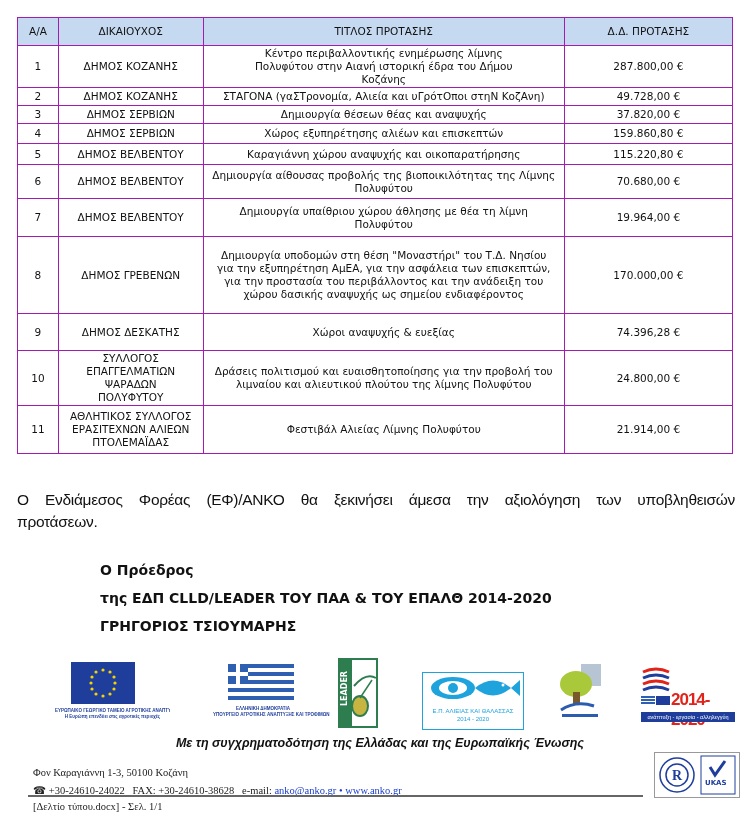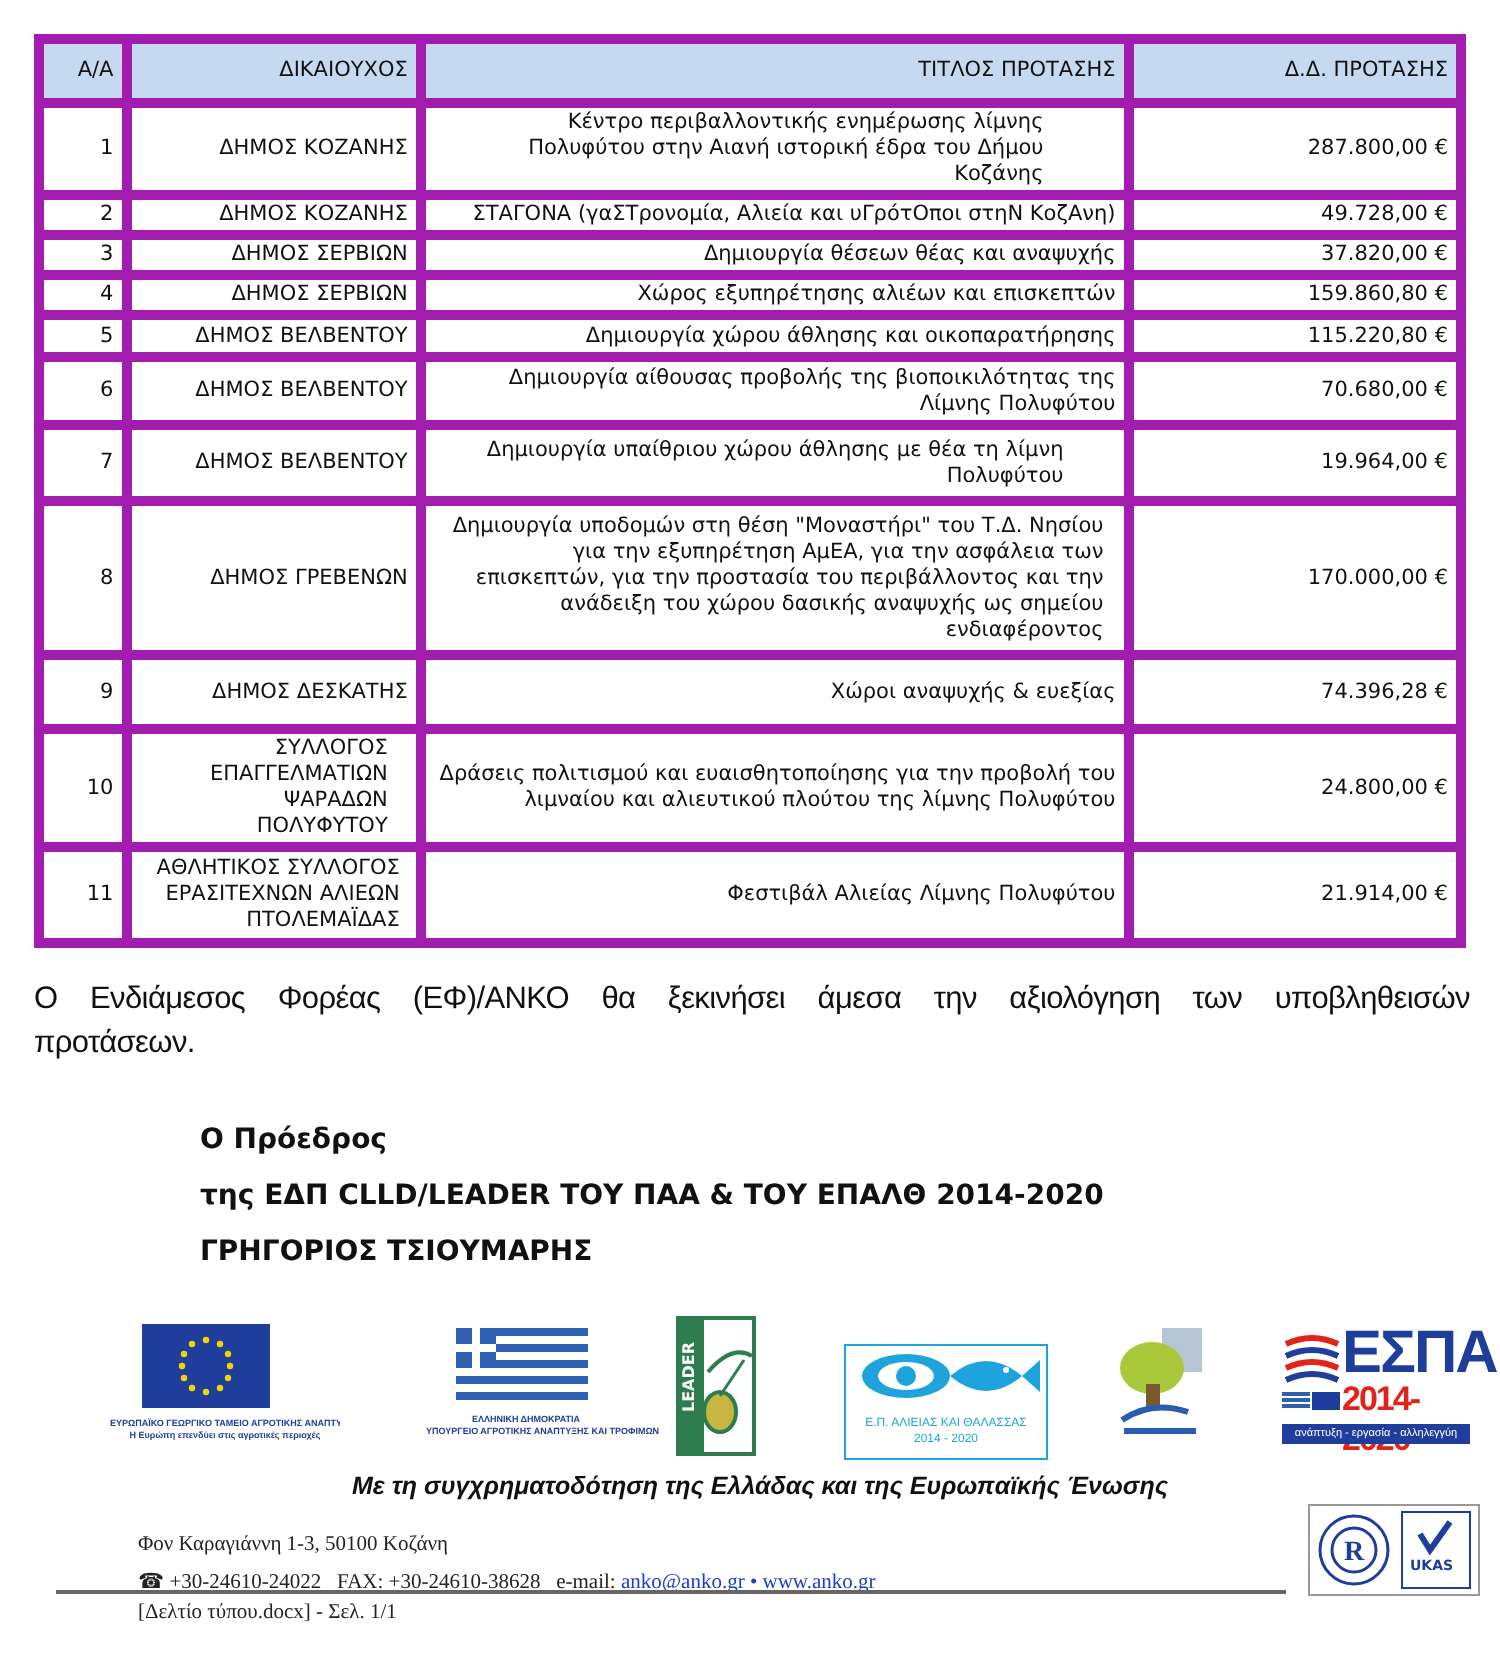--- a/index.html
+++ b/index.html
@@ -1,26 +1,26 @@
 <!DOCTYPE html>
 <html><head>
 <meta charset="utf-8">
 <style>
   html, body { margin:0; padding:0; background:#fff; }
   body { width:750px; height:829px; position:relative; overflow:hidden; font-family:"Liberation Sans", sans-serif; color:#111; }
   table.grid { position:absolute; left:17px; top:17px; width:716px; border-collapse:collapse; font-size:10.5px; font-family:"DejaVu Sans", sans-serif; }
-  table.grid th, table.grid td { border:5px solid #a21caf; text-align:right; vertical-align:middle; padding:1px 4px; line-height:13px; }
+  table.grid th, table.grid td { border:1px solid #a21caf; text-align:center; vertical-align:middle; padding:1px 4px; line-height:13px; }
   table.grid th { background:#c5d9f1; font-weight:normal; height:25px; font-size:10.5px; }
   .c1 { width:32px; } .c2 { width:136px; } .c3 { width:354px; } .c4 { width:160px; }
   .para { position:absolute; left:17px; top:489px; width:718px; font-size:15.5px; line-height:22px; text-align:justify; font-family:Liberation Sans, sans-serif; letter-spacing:-0.3px; word-spacing:4px; }
   .sig { position:absolute; left:100px; width:620px; text-align:left; font-weight:bold; font-family:"DejaVu Sans", sans-serif; font-size:14px; }
   .logos { position:absolute; top:658px; left:0; width:750px; height:75px; }
   .logo { position:absolute; }
   .cofund { position:absolute; top:736px; left:140px; width:480px; text-align:center; font-weight:bold; font-size:12.5px; font-family:"Liberation Sans", sans-serif;font-style:italic; }
-  .footer { position:absolute; left:33px; font-family:"Liberation Serif", serif; font-size:10.5px; color:#222;margin-left:36px; }
+  .footer { position:absolute; left:33px; font-family:"Liberation Serif", serif; font-size:10.5px; color:#222; }
   .footer a { color:#1a3dcc; text-decoration:underline; }
   .rule { position:absolute; left:28px; top:795px; width:615px; height:2px; background:#666; }
   .cert { position:absolute; left:654px; top:752px; width:84px; height:44px; border:1px solid #999; }
 </style>
 </head>
 <body>
 
 <table class="grid">
   <thead>
     <tr>
@@ -51,21 +51,21 @@
     </tr>
     <tr style="height:20px">
       <td>4</td>
       <td>ΔΗΜΟΣ ΣΕΡΒΙΩΝ</td>
       <td>Χώρος εξυπηρέτησης αλιέων και επισκεπτών</td>
       <td>159.860,80 €</td>
     </tr>
     <tr style="height:21px">
       <td>5</td>
       <td>ΔΗΜΟΣ ΒΕΛΒΕΝΤΟΥ</td>
-      <td>Δημιουργία χώρου άθλησης και οικοπαρατήρησης</td>
+      <td>Καραγιάννη χώρου αναψυχής και οικοπαρατήρησης</td>
       <td>115.220,80 €</td>
     </tr>
     <tr style="height:34px">
       <td>6</td>
       <td>ΔΗΜΟΣ ΒΕΛΒΕΝΤΟΥ</td>
       <td>Δημιουργία αίθουσας προβολής της βιοποικιλότητας της Λίμνης Πολυφύτου</td>
       <td>70.680,00 €</td>
     </tr>
     <tr style="height:38px">
       <td>7</td>
@@ -188,21 +188,20 @@
     </svg>
   </div>
 
   <div class="logo" style="left:641px; top:4px; width:96px; height:66px;">
     <svg width="30" height="30" viewBox="0 0 30 30" style="position:absolute; left:0; top:2px;">
       <path d="M2 8 Q15 2 28 8" stroke="#e2231a" stroke-width="3" fill="none"></path>
       <path d="M2 14 Q15 8 28 14" stroke="#1f3e9c" stroke-width="3" fill="none"></path>
       <path d="M2 20 Q15 14 28 20" stroke="#e2231a" stroke-width="3" fill="none"></path>
       <path d="M2 26 Q15 20 28 26" stroke="#1f3e9c" stroke-width="3" fill="none"></path>
     </svg>
-    <div style="position:absolute; left:30px; top:-2px; font-size:30px; font-weight:bold; color:#1f3e9c; font-family:'Liberation Sans Narrow','Liberation Sans',sans-serif; letter-spacing:-1px;">ΕΣΠΑ</div>
     <div style="position:absolute; left:0; top:34px; width:14px; height:9px; background:repeating-linear-gradient(#2f5fb0 0 2px,#fff 2px 3px);"></div>
     <div style="position:absolute; left:15px; top:34px; width:14px; height:9px; background:#1f3e9c;"></div>
     <div style="position:absolute; left:30px; top:28px; font-size:17px; font-weight:bold; color:#e2231a; font-family:'Liberation Sans',sans-serif; letter-spacing:-1px;">2014-2020</div>
     <div style="position:absolute; left:0; top:50px; width:94px; height:10px; background:#1f3e9c; color:#fff; font-size:5.5px; text-align:center; line-height:10px; white-space:nowrap; overflow:hidden;">ανάπτυξη - εργασία - αλληλεγγύη</div>
   </div>
 </div>
 
 <div class="cofund">Με τη συγχρηματοδότηση της Ελλάδας και της Ευρωπαϊκής Ένωσης</div>
 
 <div class="footer" style="top:767px">Φον Καραγιάννη 1-3, 50100 Κοζάνη</div>

